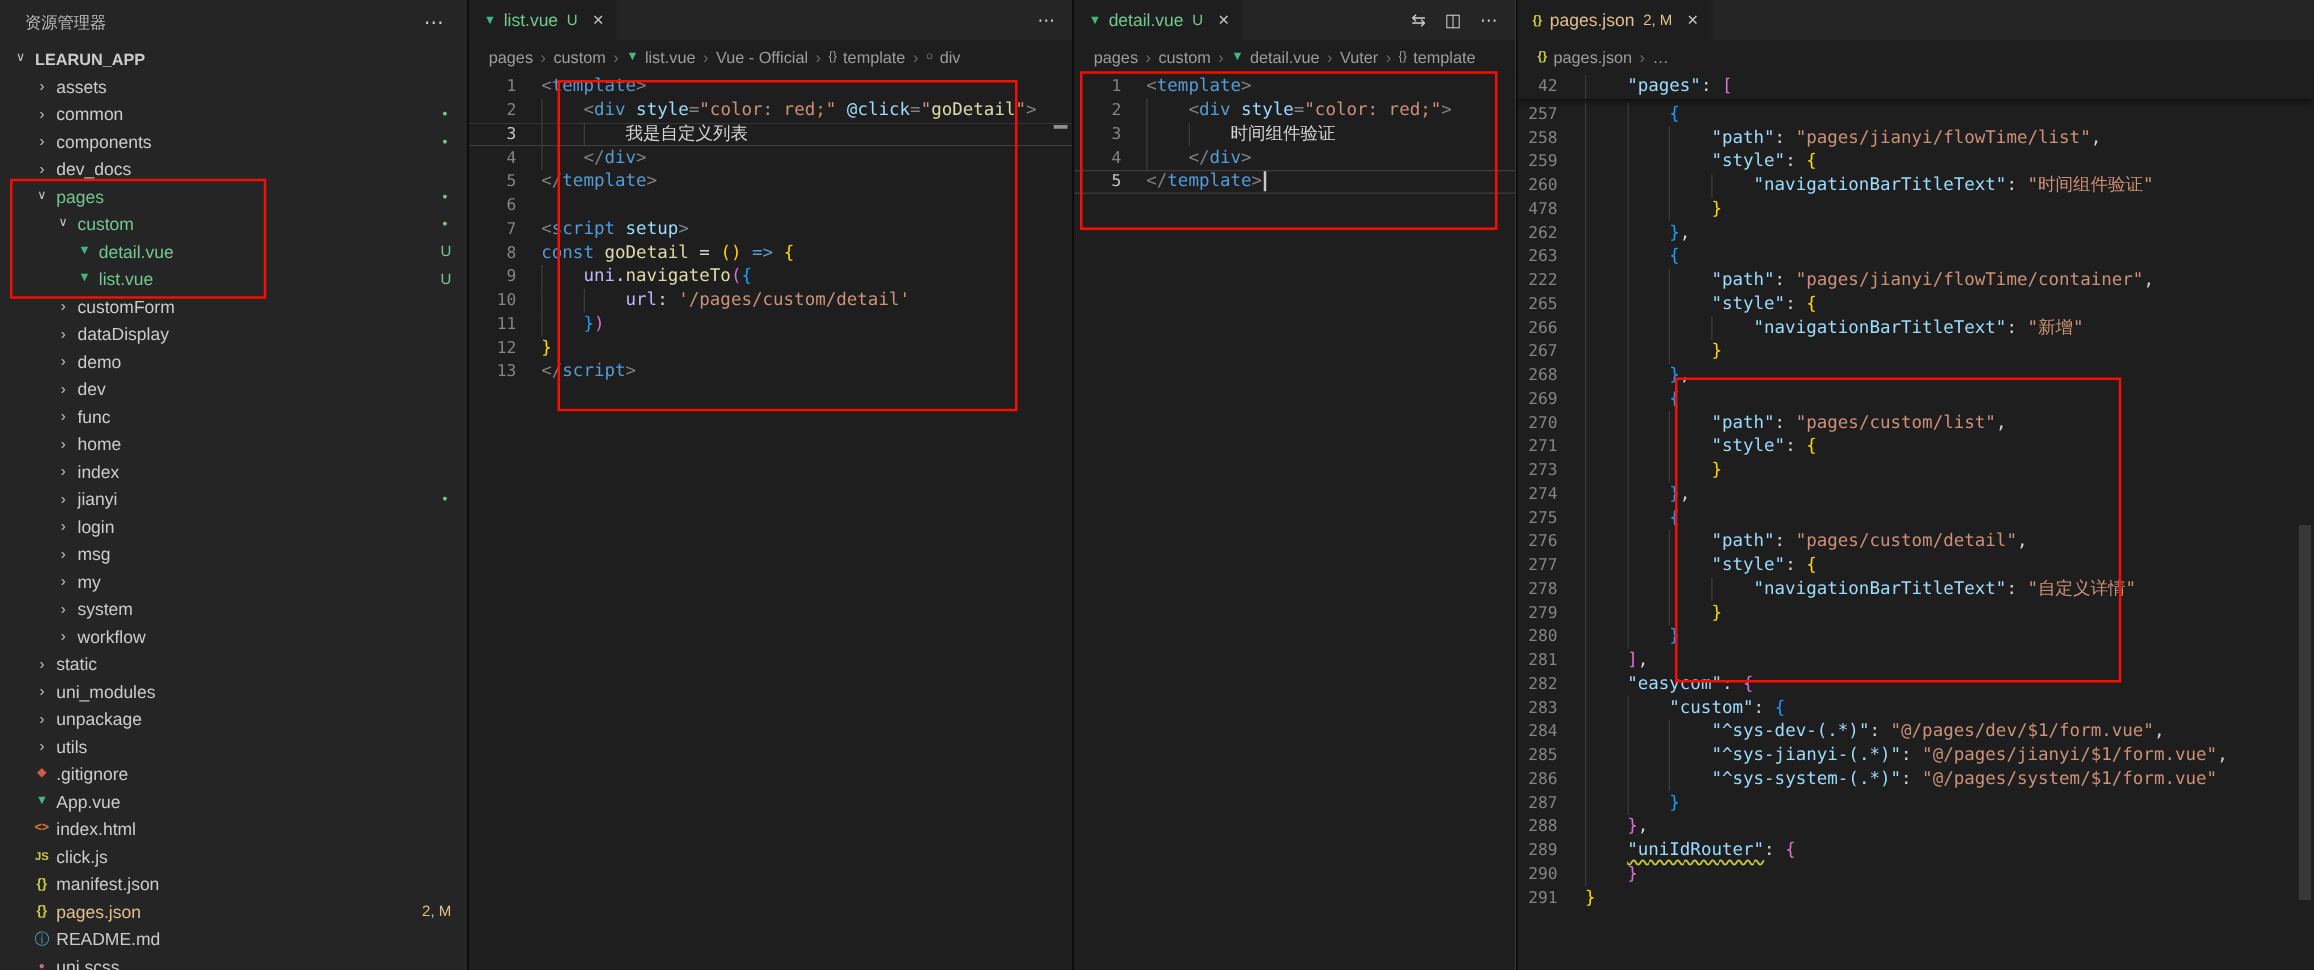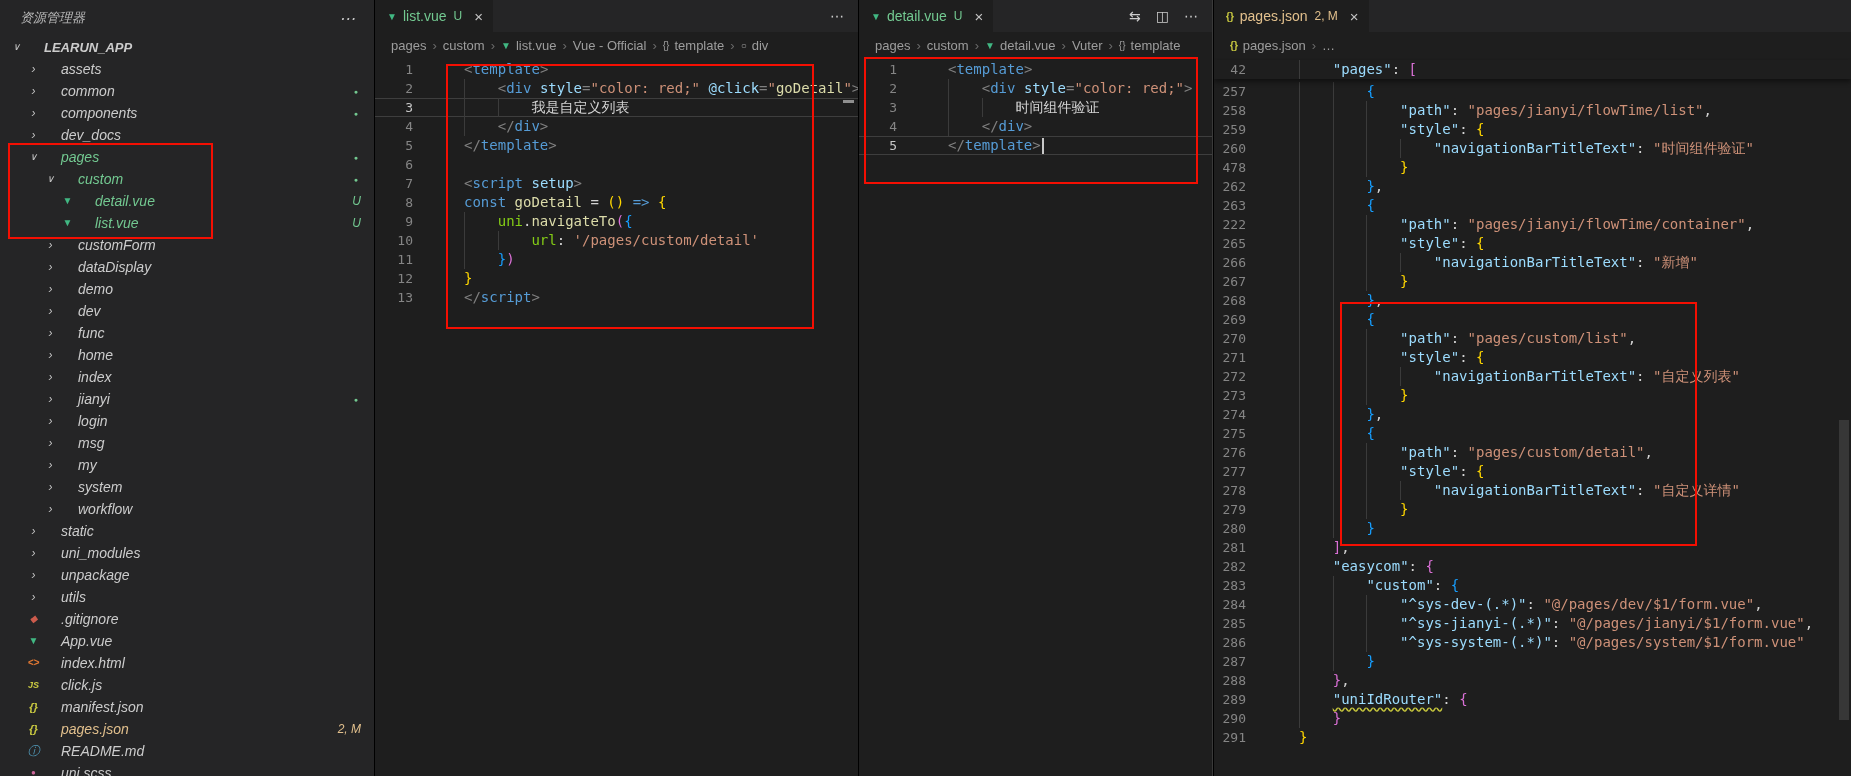--- a/index.html
+++ b/index.html
@@ -6,31 +6,31 @@
   html,body { width:1851px; height:776px; overflow:hidden; }
   body {
     background:#1e1e1e;
     font-family:"Liberation Sans", sans-serif;
     color:#cccccc;
     -webkit-font-smoothing:antialiased;
   }
   .app { position:relative; display:flex; width:1851px; height:776px; overflow:hidden; }
 
   
-  .explorer { width:374px; min-width:374px; background:#252526; position:relative; overflow:hidden;font-style:italic; }
+  .explorer { width:374px; min-width:374px; background:#252526; position:relative; overflow:hidden; }
   .ex-header { height:36px; display:flex; align-items:center; justify-content:space-between;
                padding:0 18px 0 20px; font-size:13px; color:#bbbbbb; }
   .ex-more { font-size:16px; color:#c5c5c5; cursor:pointer; letter-spacing:1px; }
   .tree { font-size:14px; }
   .row { height:22px; display:flex; align-items:center; position:relative; white-space:nowrap; cursor:pointer; }
   .row.root .lbl { font-weight:bold; font-size:13px; }
   .chev { width:17px; flex-shrink:0; color:#c5c5c5; text-align:center; font-size:12px; line-height:22px; }
   .chev.exp { font-size:10px; }
   .fic { width:17px; flex-shrink:0; text-align:center; font-size:10px; line-height:22px; }
-  .lbl { margin-left:19px; color:#cccccc; }
+  .lbl { margin-left:3px; color:#cccccc; }
   .lbl-untracked { color:#73c991; }
   .lbl-modified  { color:#e2c08d; }
   .dot { position:absolute; right:16px; color:#73c991; font-size:7px; }
   .badge { position:absolute; right:13px; color:#73c991; font-size:12px; }
   .badge.b-mod { color:#e2c08d; }
 
   
   .group { position:relative; display:flex; flex-direction:column; background:#1e1e1e; border-left:1px solid #000; overflow:hidden; }
   .g1 { width:484px; min-width:484px; }
   .g2 { width:355px; min-width:355px; border-right:1px solid #3a3a3a; }
@@ -59,34 +59,34 @@
   .ic-readme { color:#519aba; font-size:12px; }
   .ic-scss { color:#cc6699; font-size:8px; }
   .tic { font-size:10px; }
 
   
   .code { flex:1; position:relative; font-family:"DejaVu Sans Mono","Liberation Mono",monospace;
           font-size:14px; overflow:hidden; padding-top:2px; }
   .line { display:flex; height:19px; line-height:19px; white-space:pre; }
   .num { flex-shrink:0; width:58px; padding-right:20px; text-align:right; color:#858585; font-size:13px; }
   .g3 .num { width:54px; padding-right:22px; }
-  .txt { flex:1;margin-left:31px; }
+  .txt { flex:1; }
   .ind { display:inline-block; width:4ch; height:19px; border-left:1px solid #3b3b3b; vertical-align:top; }
   .line.cur { box-shadow: inset 0 1px 0 #3e3e3e, inset 0 -1px 0 #3e3e3e; }
   .line.cur .num { color:#c6c6c6; }
   .line.sticky { background:#1e1e1e; box-shadow:0 3px 5px rgba(0,0,0,.45); position:relative; z-index:3; margin-bottom:3px; }
   .cursor { display:inline-block; width:2px; height:16px; margin-left:1px; background:#c8c8c8; vertical-align:middle; }
 
   .tk-p { color:#808080; }
   .tk-t { color:#569cd6; }
   .tk-a { color:#9cdcfe; }
   .tk-s { color:#ce9178; }
   .tk-k { color:#569cd6; }
   .tk-f { color:#dcdcaa; }
-  .tk-v { color:#84cc16; }
+  .tk-v { color:#c4b5fd; }
   .tk-w { color:#d4d4d4; }
   .tk-key { color:#9cdcfe; }
   .tk-b1 { color:#ffd700; }
   .tk-b2 { color:#da70d6; }
   .tk-b3 { color:#179fff; }
   .tk-sq { text-decoration:underline wavy #c8c83c; text-underline-offset:3px; }
 
   
   .rect { position:absolute; border:2px solid #f40f02; z-index:9; pointer-events:none; }
   .rect-explorer { left:8px;   top:143px; width:205px; height:96px; }
@@ -369,21 +369,20 @@
         <div class="line"><span class="num">262</span><span class="txt"><span class="ind"></span><span class="ind"></span><span class="tk-b3">}</span><span class="tk-w">,</span></span></div>
         <div class="line"><span class="num">263</span><span class="txt"><span class="ind"></span><span class="ind"></span><span class="tk-b3">{</span></span></div>
         <div class="line"><span class="num">222</span><span class="txt"><span class="ind"></span><span class="ind"></span><span class="ind"></span><span class="tk-key">"path"</span><span class="tk-w">: </span><span class="tk-s">"pages/jianyi/flowTime/container"</span><span class="tk-w">,</span></span></div>
         <div class="line"><span class="num">265</span><span class="txt"><span class="ind"></span><span class="ind"></span><span class="ind"></span><span class="tk-key">"style"</span><span class="tk-w">: </span><span class="tk-b1">{</span></span></div>
         <div class="line"><span class="num">266</span><span class="txt"><span class="ind"></span><span class="ind"></span><span class="ind"></span><span class="ind"></span><span class="tk-key">"navigationBarTitleText"</span><span class="tk-w">: </span><span class="tk-s">"新增"</span></span></div>
         <div class="line"><span class="num">267</span><span class="txt"><span class="ind"></span><span class="ind"></span><span class="ind"></span><span class="tk-b1">}</span></span></div>
         <div class="line"><span class="num">268</span><span class="txt"><span class="ind"></span><span class="ind"></span><span class="tk-b3">}</span><span class="tk-w">,</span></span></div>
         <div class="line"><span class="num">269</span><span class="txt"><span class="ind"></span><span class="ind"></span><span class="tk-b3">{</span></span></div>
         <div class="line"><span class="num">270</span><span class="txt"><span class="ind"></span><span class="ind"></span><span class="ind"></span><span class="tk-key">"path"</span><span class="tk-w">: </span><span class="tk-s">"pages/custom/list"</span><span class="tk-w">,</span></span></div>
         <div class="line"><span class="num">271</span><span class="txt"><span class="ind"></span><span class="ind"></span><span class="ind"></span><span class="tk-key">"style"</span><span class="tk-w">: </span><span class="tk-b1">{</span></span></div>
-        <div class="line"><span class="num">272</span><span class="txt"><span class="ind"></span><span class="ind"></span><span class="ind"></span><span class="ind"></span><span class="tk-key">"navigationBarTitleText"</span><span class="tk-w">: </span><span class="tk-s">"自定义列表"</span></span></div>
         <div class="line"><span class="num">273</span><span class="txt"><span class="ind"></span><span class="ind"></span><span class="ind"></span><span class="tk-b1">}</span></span></div>
         <div class="line"><span class="num">274</span><span class="txt"><span class="ind"></span><span class="ind"></span><span class="tk-b3">}</span><span class="tk-w">,</span></span></div>
         <div class="line"><span class="num">275</span><span class="txt"><span class="ind"></span><span class="ind"></span><span class="tk-b3">{</span></span></div>
         <div class="line"><span class="num">276</span><span class="txt"><span class="ind"></span><span class="ind"></span><span class="ind"></span><span class="tk-key">"path"</span><span class="tk-w">: </span><span class="tk-s">"pages/custom/detail"</span><span class="tk-w">,</span></span></div>
         <div class="line"><span class="num">277</span><span class="txt"><span class="ind"></span><span class="ind"></span><span class="ind"></span><span class="tk-key">"style"</span><span class="tk-w">: </span><span class="tk-b1">{</span></span></div>
         <div class="line"><span class="num">278</span><span class="txt"><span class="ind"></span><span class="ind"></span><span class="ind"></span><span class="ind"></span><span class="tk-key">"navigationBarTitleText"</span><span class="tk-w">: </span><span class="tk-s">"自定义详情"</span></span></div>
         <div class="line"><span class="num">279</span><span class="txt"><span class="ind"></span><span class="ind"></span><span class="ind"></span><span class="tk-b1">}</span></span></div>
         <div class="line"><span class="num">280</span><span class="txt"><span class="ind"></span><span class="ind"></span><span class="tk-b3">}</span></span></div>
         <div class="line"><span class="num">281</span><span class="txt"><span class="ind"></span><span class="tk-b2">]</span><span class="tk-w">,</span></span></div>
         <div class="line"><span class="num">282</span><span class="txt"><span class="ind"></span><span class="tk-key">"easycom"</span><span class="tk-w">: </span><span class="tk-b2">{</span></span></div>

